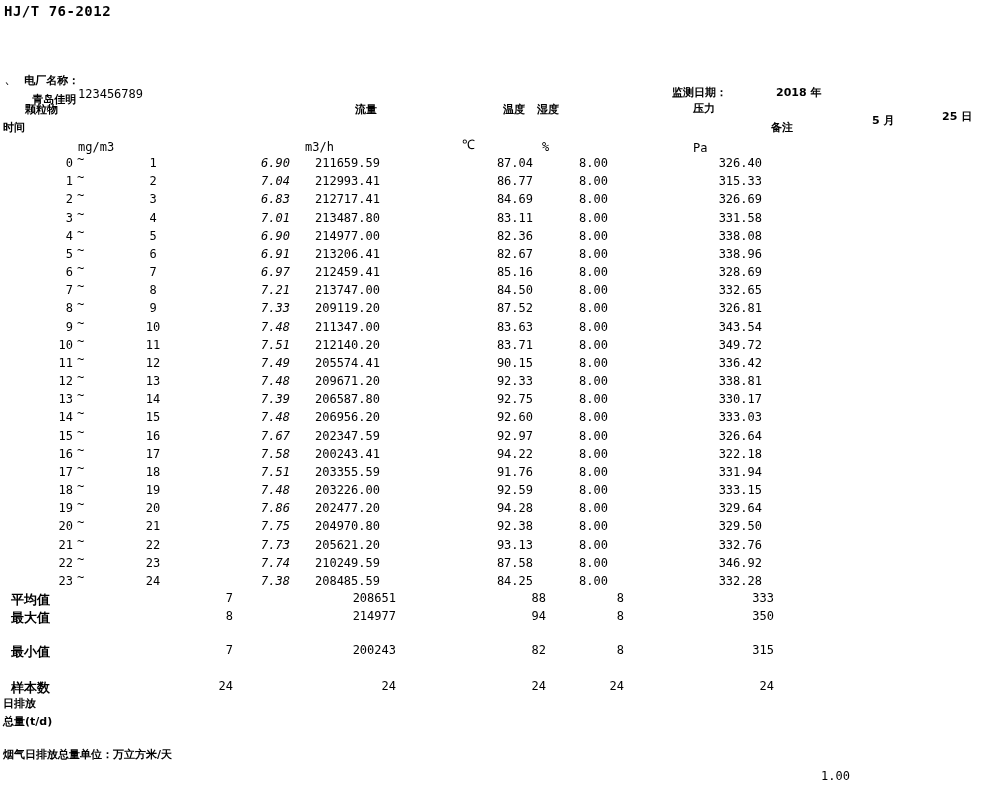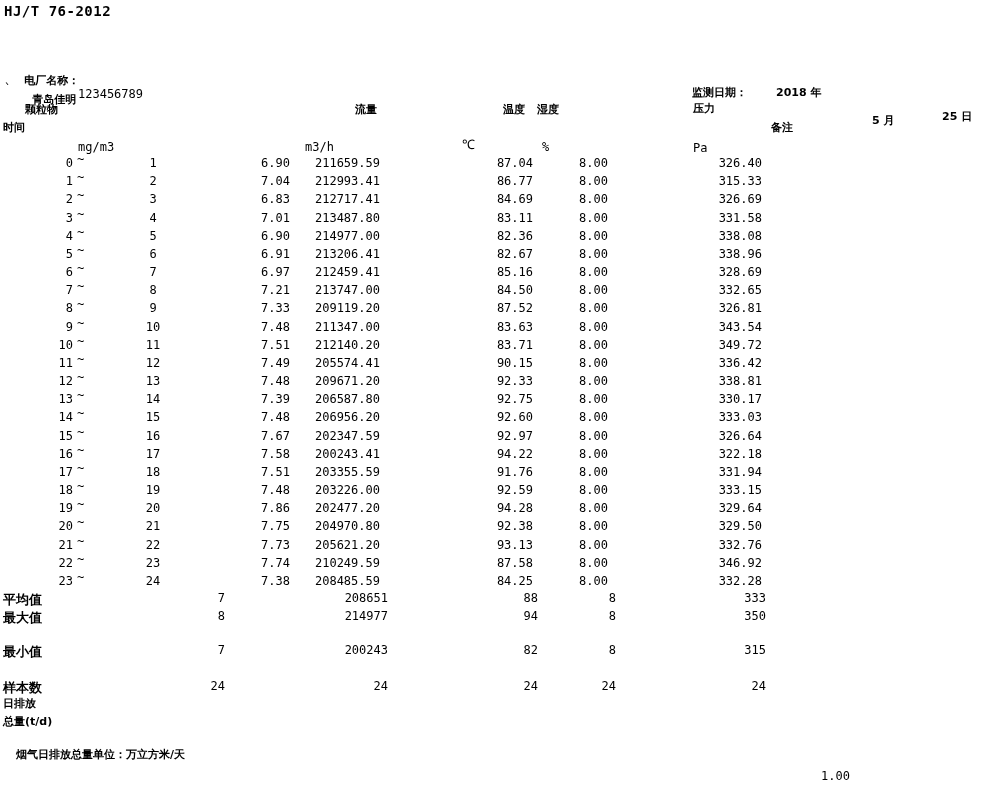--- a/index.html
+++ b/index.html
@@ -10,26 +10,26 @@
   .num{font-family:"DejaVu Sans Mono","Liberation Mono",monospace;font-size:12px;line-height:14px;}
   .std{font-family:"DejaVu Sans Mono","Liberation Mono",monospace;font-weight:bold;
        font-size:14px;letter-spacing:0.5px;}
   .title{font-weight:bold;font-size:22px;line-height:24px;}
   .row{position:absolute;left:0;width:984px;height:18px;}
   .cell{position:absolute;top:0;text-align:right;white-space:pre;
         font-family:"DejaVu Sans Mono","Liberation Mono",monospace;font-size:12px;line-height:14px;}
   .c-h1{left:0;width:73px;}
   .c-tilde{left:77px;width:14px;top:-4px;text-align:left;}
   .c-h2{left:138px;width:30px;text-align:center;}
-  .c-dust{left:210px;width:80px;}
+  .c-dust{left:210px;width:80px;font-style:italic;}
   .c-flow{left:290px;width:90px;}
   .c-temp{left:453px;width:80px;}
   .c-hum{left:528px;width:80px;}
   .c-press{left:682px;width:80px;}
-  .srow{position:absolute;left:0;width:860px;height:18px;}
+  .srow{position:absolute;left:8px;width:860px;height:18px;}
   .s-label{position:absolute;left:3px;top:0;text-align:left;font-weight:bold;font-size:13px;
            font-family:"DejaVu Sans",sans-serif;white-space:pre;}
   .s-dust{left:145px;width:80px;}
   .s-flow{left:308px;width:80px;}
   .s-temp{left:458px;width:80px;}
   .s-hum{left:536px;width:80px;}
   .s-press{left:686px;width:80px;}
 </style>
 </head>
 <body>
@@ -40,21 +40,21 @@
 
 
   <div class="abs" style="left:4px;top:50px;">
     <span class="cn">电厂名称：</span>
     <span class="cn" style="margin-left:8px;">青岛佳明</span>
   </div>
 
   <div class="abs num" style="left:4px;top:82px;">`</div>
   <div class="abs num" style="left:78px;top:87px;">123456789</div>
 
-  <div class="abs cn" style="left:692px;top:86px;">监测日期：</div>
+  <div class="abs cn" style="left:672px;top:86px;">监测日期：</div>
   <div class="abs cn" style="left:776px;top:86px;">2018 年</div>
   <div class="abs cn" style="left:872px;top:86px;margin-top:28px;">5 月</div>
   <div class="abs cn" style="left:942px;top:86px;margin-top:24px;">25 日</div>
 
   <div class="abs cn" style="left:25px;top:103px;">颗粒物</div>
   <div class="abs cn" style="left:355px;top:103px;">流量</div>
   <div class="abs cn" style="left:503px;top:103px;">温度</div>
   <div class="abs cn" style="left:537px;top:103px;">湿度</div>
   <div class="abs cn" style="left:693px;top:102px;">压力</div>
   <div class="abs cn" style="left:3px;top:121px;">时间</div>
@@ -340,16 +340,16 @@
         <span class="cell s-flow">24</span>
         <span class="cell s-temp">24</span>
         <span class="cell s-hum">24</span>
         <span class="cell s-press">24</span>
       </div>
     </div>
 
   <div class="abs cn" style="left:3px;top:697px;">日排放</div>
   <div class="abs cn" style="left:3px;top:715px;">总量(t/d)</div>
 
-  <div class="abs cn" style="left:16px;top:748px;text-align:center;">烟气日排放总量单位：万立方米/天</div>
+  <div class="abs cn" style="left:3px;top:748px;text-align:center;">烟气日排放总量单位：万立方米/天</div>
   <div class="abs num" style="left:770px;top:769px;width:80px;text-align:right;">1.00</div>
 
 </div>
 
 </body></html>

